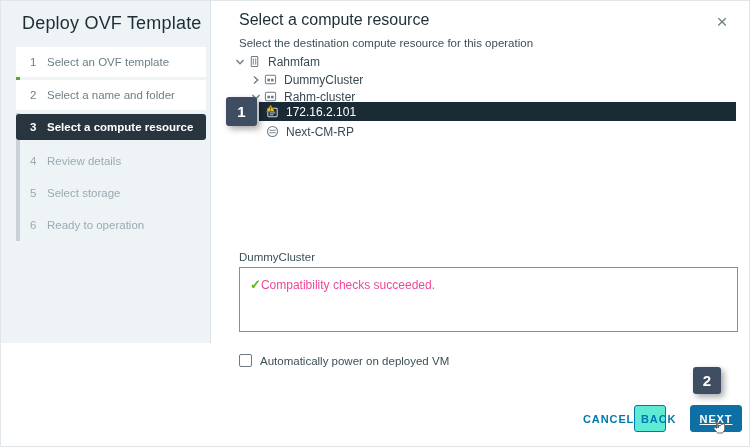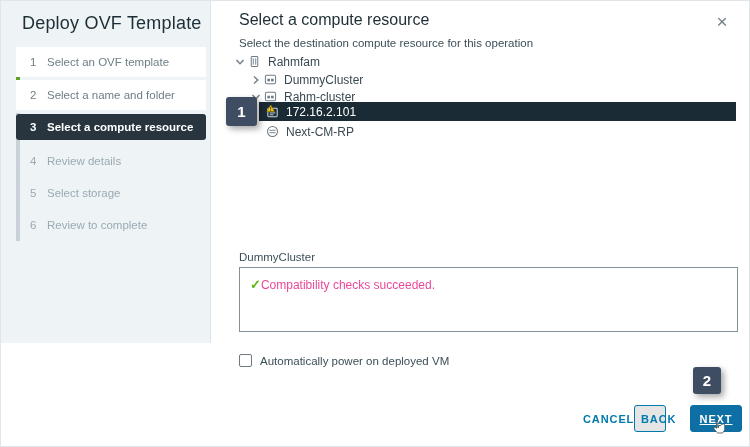--- a/index.html
+++ b/index.html
@@ -57,21 +57,21 @@
   
   .power-row { position:absolute; left:238px; top:353px; display:flex; align-items:center; }
   .checkbox { width:13px; height:13px; border:1px solid #6b7a83; border-radius:2px;
     background:#ffffff; flex:0 0 auto; cursor:pointer; }
   .power-lbl { margin-left:8px; font-size:11.5px; color:#3c4f58; }
 
   
   .btn { position:absolute; top:404px; height:27px; font-size:11px; font-weight:bold;
     letter-spacing:.9px; border-radius:3px; font-family:inherit; cursor:pointer; }
   .btn-cancel { left:576px; width:52px; color:#0079ad; background:none; border:none; }
-  .btn-back { left:633px; width:32px; color:#0079ad; background:#e5e5e5; border:1px solid #0079ad; }
+  .btn-back { left:633px; width:32px; color:#0079ad; background:#5eead4; border:1px solid #0079ad; }
   .btn-next { left:689px; width:52px; color:#ffffff; background:#0e6fa5; border:1px solid #0e6fa5;text-decoration:underline; }
 
   
   .badge { position:absolute; background:#3f4d63; color:#ffffff; font-weight:bold;
     font-size:15px; display:flex; align-items:center; justify-content:center;
     border-radius:3px; box-shadow:3px 3px 6px rgba(0,0,0,.35); }
   .badge-1 { left:225px; top:96px; width:31px; height:29px; }
   .badge-2 { left:692px; top:366px; width:28px; height:27px; }
 
   .cursor-hand { position:absolute; left:708px; top:417px; width:20px; height:20px; }
@@ -101,21 +101,21 @@
   <div class="step future s4">
     <span class="num">4</span>
     <span class="lbl">Review details</span>
   </div>
   <div class="step future s5">
     <span class="num">5</span>
     <span class="lbl">Select storage</span>
   </div>
   <div class="step future s6">
     <span class="num">6</span>
-    <span class="lbl">Review to complete</span>
+    <span class="lbl">Ready to operation</span>
   </div>
 </div>
 
 <div class="heading">Select a compute resource</div>
 <button class="close-btn">×</button>
 <div class="subheading">Select the destination compute resource for this operation</div>
 
 <div class="trow tr0">
   <span class="chev">
     <svg width="10" height="8" viewBox="0 0 10 8">

